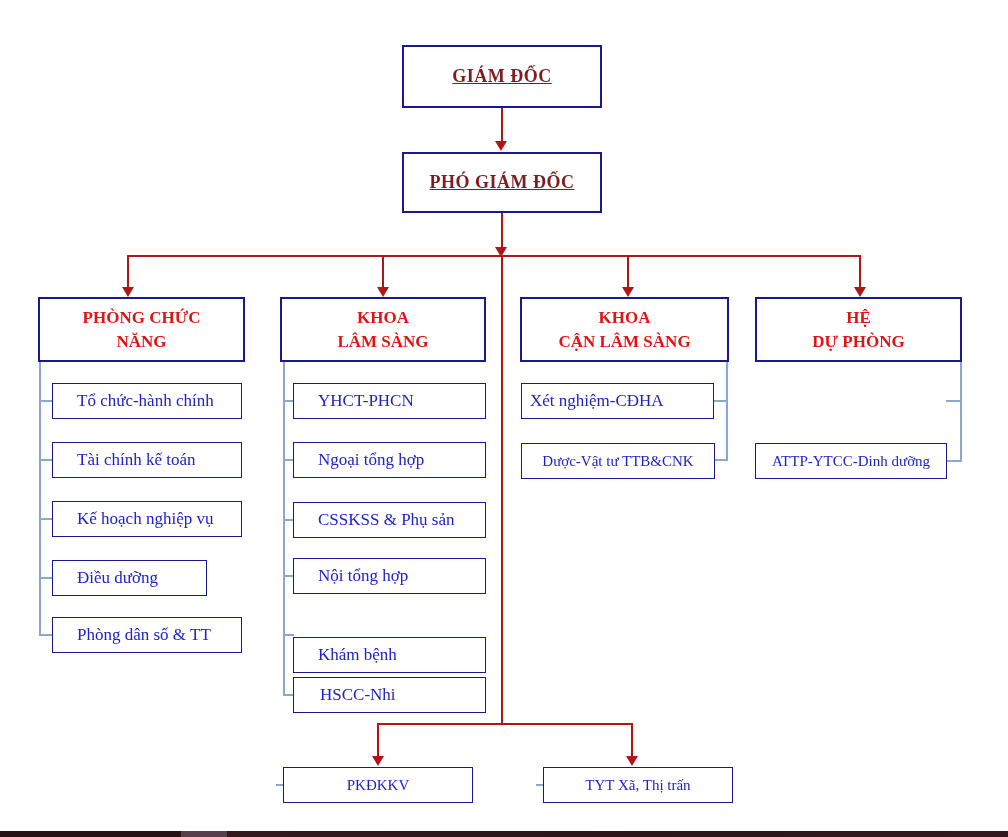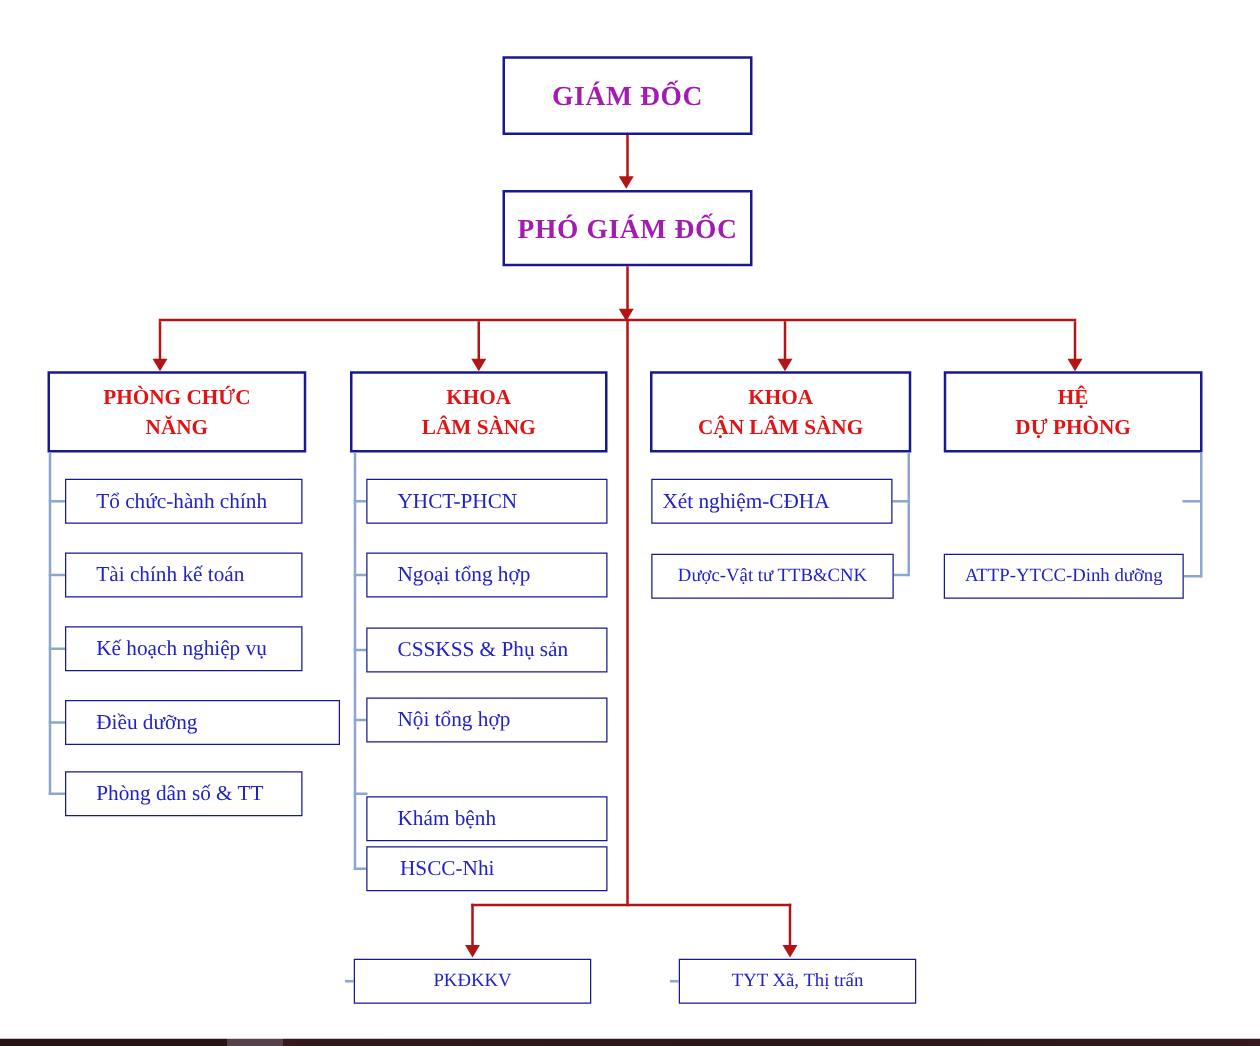--- a/index.html
+++ b/index.html
@@ -6,21 +6,21 @@
   #canvas {
     position:relative; width:1008px; height:837px; background:#ffffff;
     font-family:"Liberation Serif", serif; overflow:hidden;
   }
   .box {
     position:absolute; background:#ffffff; border:2px solid #19198f;
     display:flex; align-items:center; justify-content:center;
     box-sizing:border-box; text-align:center;
   }
   .subbox { border-width:1.5px; }
-  .red-bold { color:#a21caf; font-weight:bold; font-size:22px; letter-spacing:.5px; }
+  .red-bold { color:#7f1d1d; font-weight:bold; font-size:18px; letter-spacing:.5px;text-decoration:underline; }
   .hdr { color:#e01414; font-weight:bold; font-size:17px; line-height:1.4; white-space:pre-line; }
   .blue { color:#2121c8; font-size:17px; }
   .left-al { justify-content:flex-start; padding-left:24px; text-align:left; }
   .fs-sm { font-size:13.5px; letter-spacing:1px; }
   .fs-md { font-size:15px; }
   .fs-bt { font-size:15px; }
   .rline { position:absolute; background:#b01616; }
   .bline { position:absolute; background:#8ca6ce; }
   .arrow-down {
     position:absolute; width:0; height:0;
@@ -106,21 +106,21 @@
 
   <div class="box subbox blue left-al" style="left:52px; top:383px; width:190px; height:36px;">
     <span>Tổ chức-hành chính</span>
   </div>
   <div class="box subbox blue left-al" style="left:52px; top:442px; width:190px; height:36px;">
     <span>Tài chính kế toán</span>
   </div>
   <div class="box subbox blue left-al" style="left:52px; top:501px; width:190px; height:36px;">
     <span>Kế hoạch nghiệp vụ</span>
   </div>
-  <div class="box subbox blue left-al" style="left:52px; top:560px; width:220px; height:36px;">
+  <div class="box subbox blue left-al" style="left:52px; top:560px; width:155px; height:36px;">
     <span>Điều dưỡng</span>
   </div>
   <div class="box subbox blue left-al" style="left:52px; top:617px; width:190px; height:36px;">
     <span>Phòng dân số &amp; TT</span>
   </div>
 
   <div class="box subbox blue left-al" style="left:293px; top:383px; width:193px; height:36px;">
     <span>YHCT-PHCN</span>
   </div>
   <div class="box subbox blue left-al" style="left:293px; top:442px; width:193px; height:36px;">

